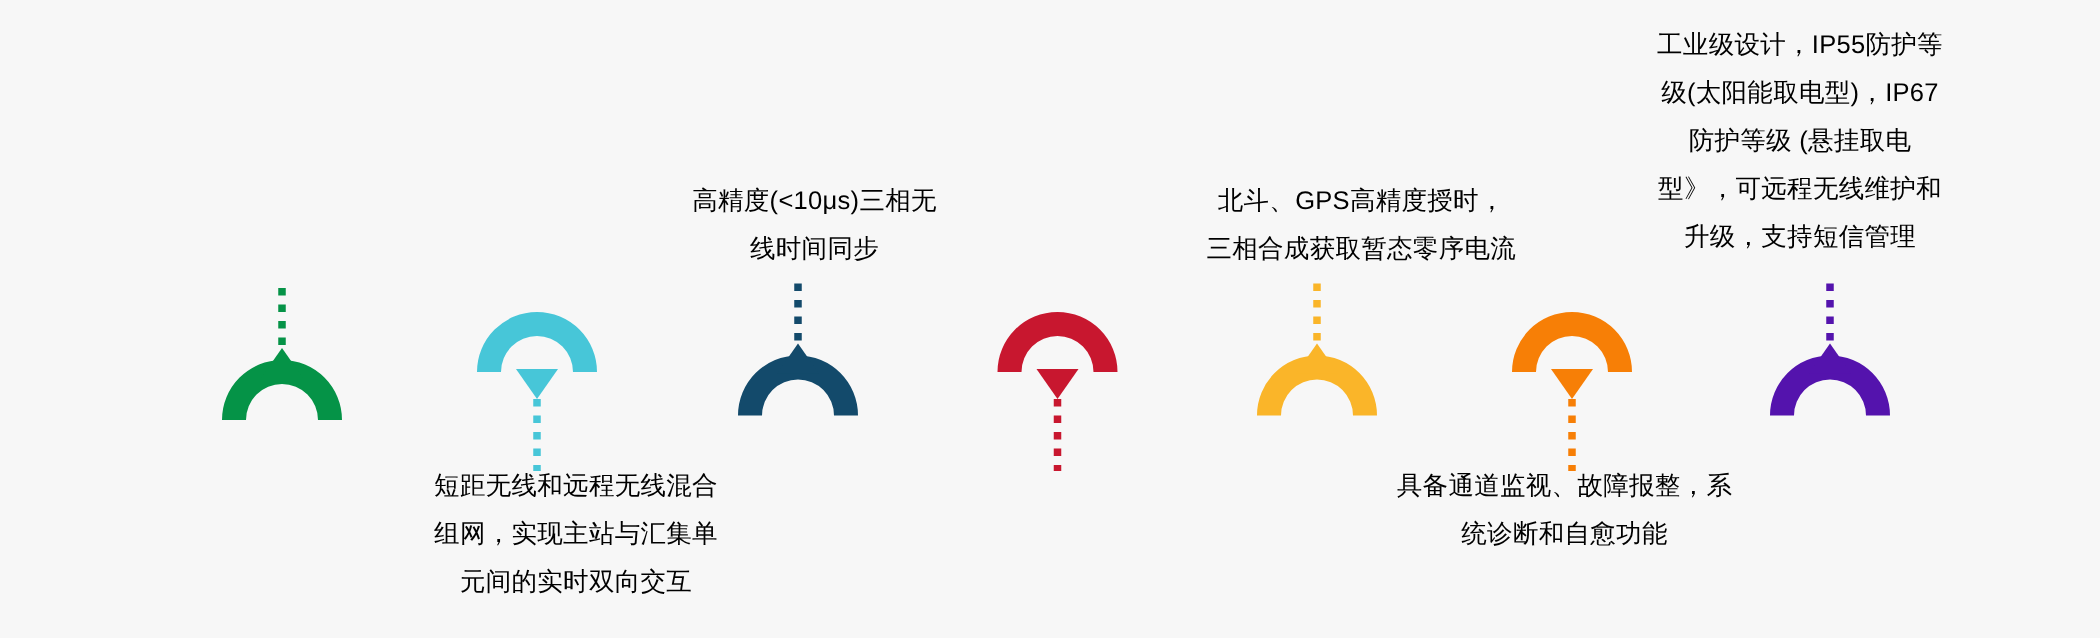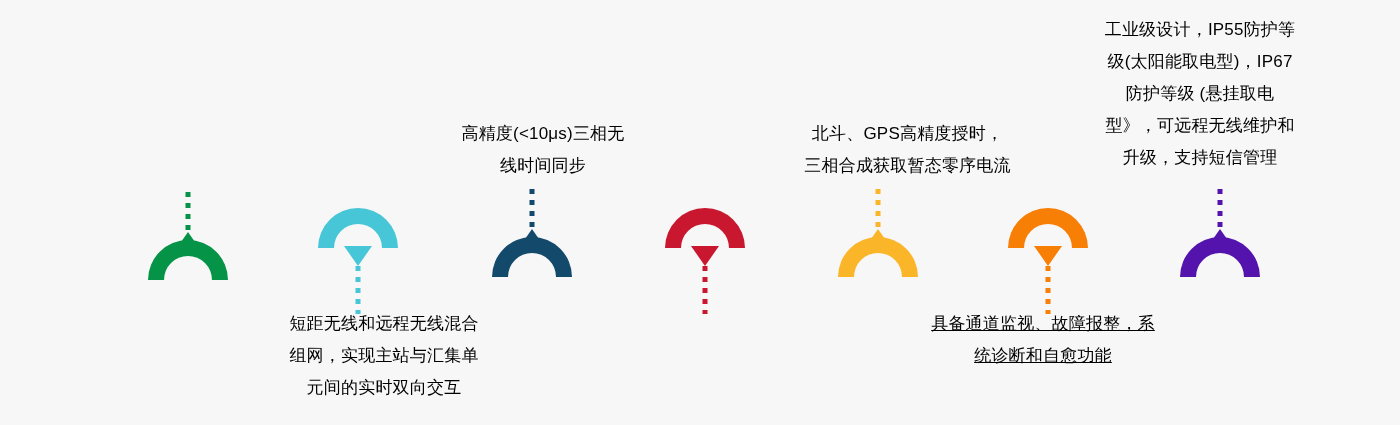--- a/index.html
+++ b/index.html
@@ -56,21 +56,21 @@
 组网，实现主站与汇集单
 元间的实时双向交互</div>
 
   <div class="caption" style="left:428px; top:118px; width:230px;">高精度(&lt;10μs)三相无
 线时间同步</div>
 
 
   <div class="caption" style="left:775px; top:118px; width:265px;">北斗、GPS高精度授时，
 三相合成获取暂态零序电流</div>
 
-  <div class="caption" style="left:898px; top:308px; width:290px;text-decoration:underline;">具备通道监视、故障报整，系
+  <div class="caption" style="left:898px; top:308px; width:290px;">具备通道监视、故障报整，系
 统诊断和自愈功能</div>
 
   <div class="caption" style="left:1075px; top:14px; width:250px;">工业级设计，IP55防护等
 级(太阳能取电型)，IP67
 防护等级 (悬挂取电
 型》，可远程无线维护和
 升级，支持短信管理</div>
 
   <div class="icon-group" style="left:128px; top:188px;">
     <svg viewBox="0 0 120 130">

